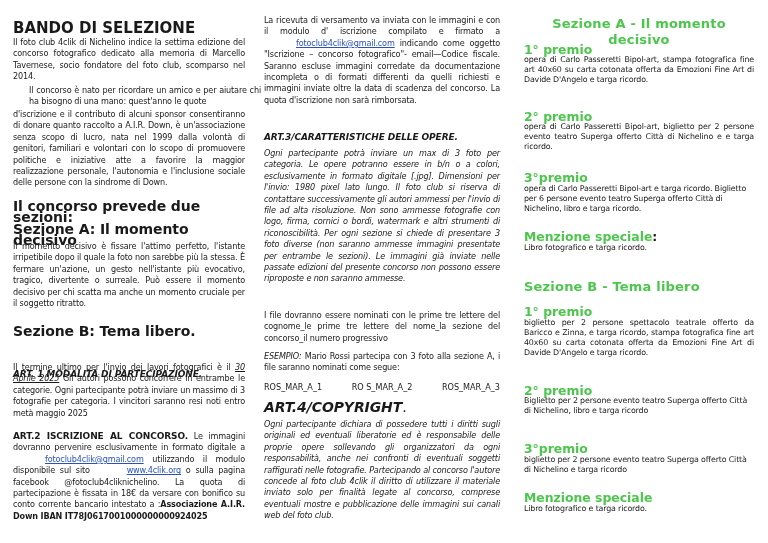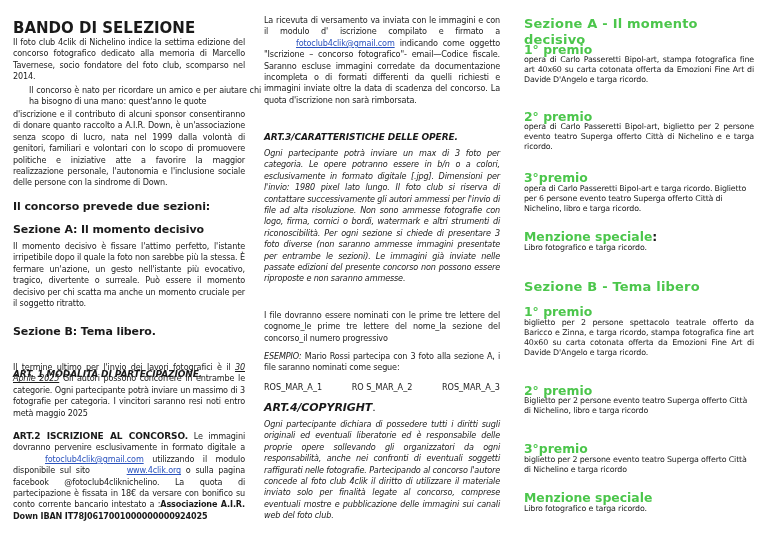--- a/index.html
+++ b/index.html
@@ -9,21 +9,21 @@
   }
   .col { position: absolute; top: 0; }
   .col1 { left: 13px; width: 232px; }
   .col2 { left: 264px; width: 236px; }
   .col3 { left: 524px; width: 230px; }
   p, div.t { margin: 0; }
   .body-text {
     font-size: 8.1px; line-height: 11.4px; text-align: justify;
     letter-spacing: -0.15px;
   }
-  .h-bold { font-weight: bold; font-size: 11px; line-height: 11px; letter-spacing: -0.1px; }
+  .h-bold { font-weight: bold; font-size: 14px; line-height: 11px; letter-spacing: -0.1px; }
   .h-title { font-weight: bold; font-size: 15px; letter-spacing: 0; }
   .it { font-style: italic; }
   .link { color: #2a52be; text-decoration: underline; padding-left: 32px; }
   .u { text-decoration: underline; }
   .green-h { color: #4cc64c; font-weight: bold; }
   .sec-title { font-size: 13px; line-height: 16px; letter-spacing: 0.2px; }
   .prize-title { font-size: 12.4px; line-height: 12px; }
   .prize-text { font-size: 7.9px; line-height: 10px; text-align: justify; letter-spacing: -0.15px; }
   .menz-title { font-size: 12.4px; line-height: 13px; }
   .mono-row { display: flex; justify-content: space-between; font-size: 8.1px; }
@@ -65,21 +65,21 @@
     <span>RO S_MAR_A_2</span>
     <span>ROS_MAR_A_3</span>
   </div>
 
   <div class="t h-bold" style="position:absolute; top:402px; left:0;"><span class="it">ART.4/COPYRIGHT</span><span style="font-weight:normal;">.</span></div>
   <p class="body-text it" style="position:absolute; top:419px; left:0; width:236px;">Ogni partecipante dichiara di possedere tutti i diritti sugli originali ed eventuali liberatorie ed è responsabile delle proprie opere sollevando gli organizzatori da ogni responsabilità, anche nei confronti di eventuali soggetti raffigurati nelle fotografie. Partecipando al concorso l'autore concede al foto club 4clik il diritto di utilizzare il materiale inviato solo per finalità legate al concorso, comprese eventuali mostre e pubblicazione delle immagini sui canali web del foto club.</p>
 </div>
 
 <div class="col col3">
 
-  <div class="t green-h sec-title" style="position:absolute; top:16px; left:0;">Sezione A - Il momento decisivo</div>
+  <div class="t green-h sec-title" style="position:absolute; top:16px; left:0;text-align:center;">Sezione A - Il momento decisivo</div>
 
   <div class="t green-h prize-title" style="position:absolute; top:44px; left:0;">1° premio</div>
   <p class="prize-text" style="position:absolute; top:55px; left:0; width:230px;">opera di Carlo Passeretti Bipol-art, stampa fotografica fine art 40x60 su carta  cotonata offerta da Emozioni Fine Art di Davide D'Angelo e targa ricordo.</p>
 
   <div class="t green-h prize-title" style="position:absolute; top:111px; left:0;">2° premio</div>
   <p class="prize-text" style="position:absolute; top:122px; left:0; width:230px;">opera di Carlo Passeretti Bipol-art, biglietto per 2 persone evento teatro Superga offerto Città di Nichelino e    e targa ricordo.</p>
 
   <div class="t green-h prize-title" style="position:absolute; top:172px; left:0;">3°premio</div>
   <p class="prize-text" style="position:absolute; top:184px; left:0; width:230px; text-align:left;">opera di Carlo Passeretti  Bipol-art e targa ricordo. Biglietto per 6 persone evento teatro Superga offerto Città di Nichelino, libro e targa ricordo.</p>
 

